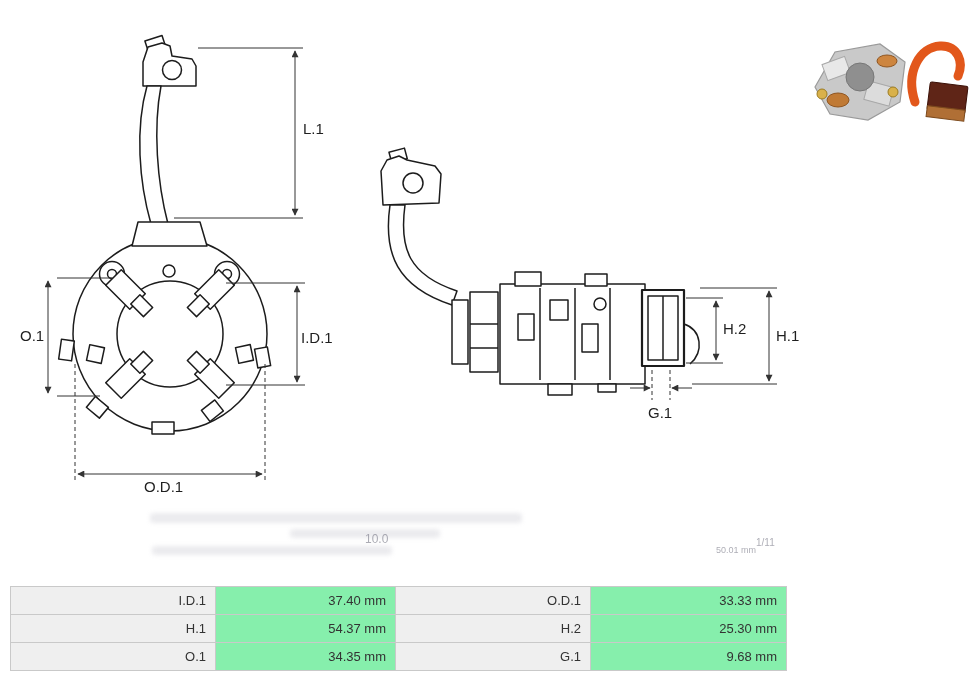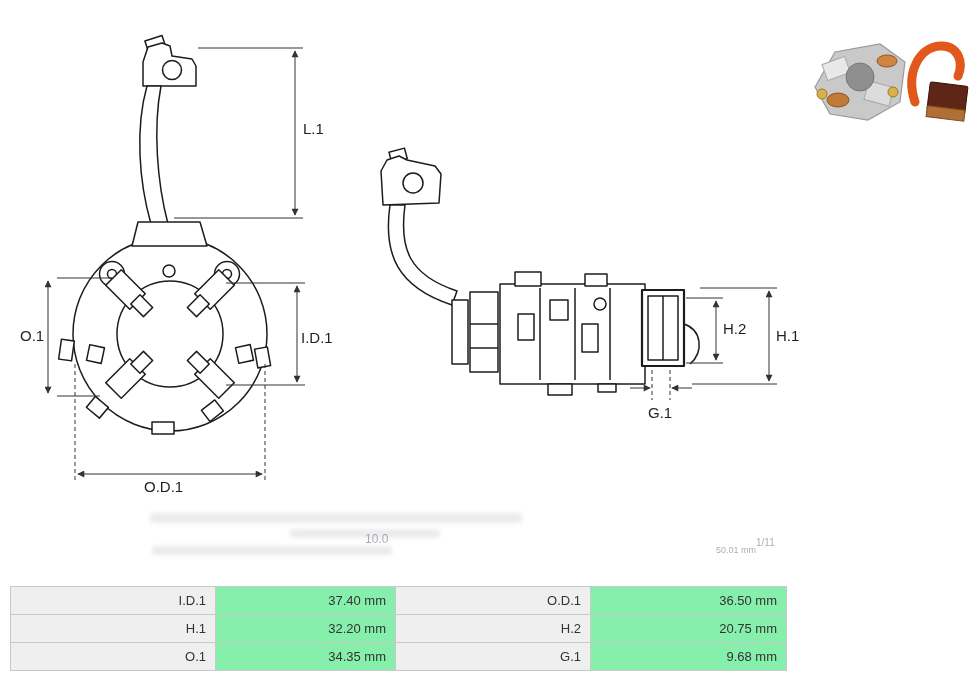--- a/index.html
+++ b/index.html
@@ -213,27 +213,27 @@
       <col style="width:205px">
         <col style="width:180px">
         <col style="width:195px">
         <col style="width:196px">
     </colgroup>
     <tbody>
       <tr>
         <td class="lbl">I.D.1</td>
         <td class="val">37.40 mm</td>
         <td class="lbl">O.D.1</td>
-        <td class="val">36.50  mm</td>
+        <td class="val">33.33  mm</td>
       </tr>
       <tr>
         <td class="lbl">H.1</td>
-        <td class="val">32.20 mm</td>
+        <td class="val">54.37 mm</td>
         <td class="lbl">H.2</td>
-        <td class="val">20.75 mm</td>
+        <td class="val">25.30 mm</td>
       </tr>
       <tr>
         <td class="lbl">O.1</td>
         <td class="val">34.35  mm</td>
         <td class="lbl">G.1</td>
         <td class="val">9.68 mm</td>
       </tr>
     </tbody>
   </table>
 

